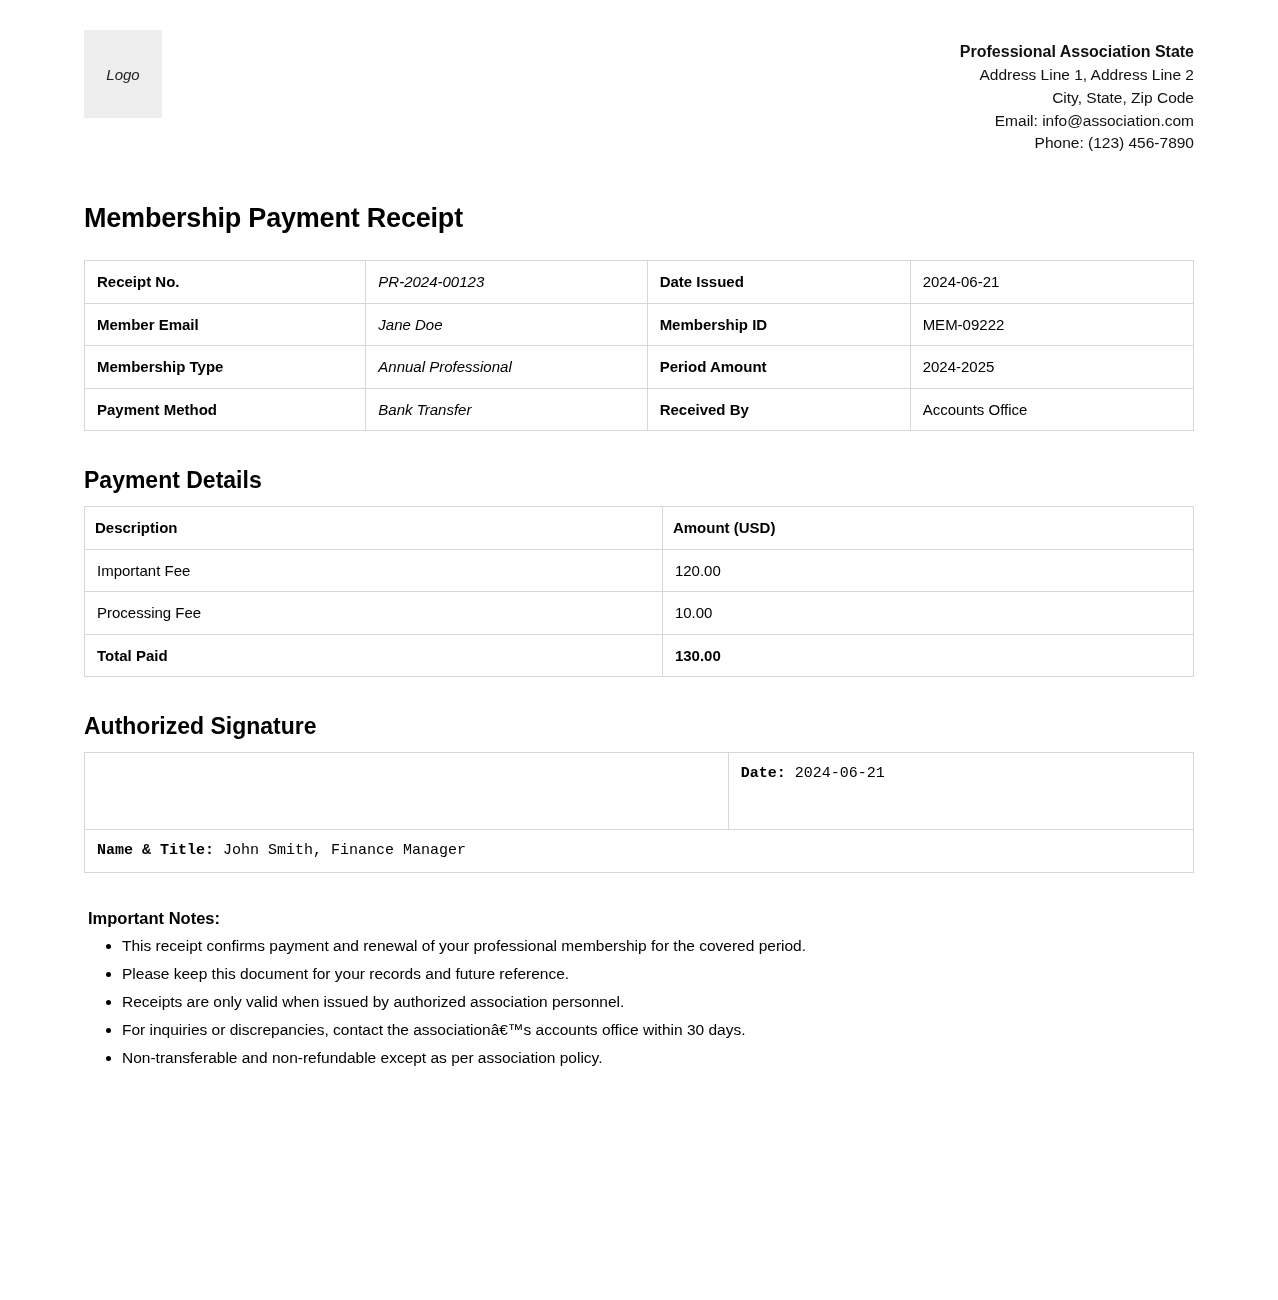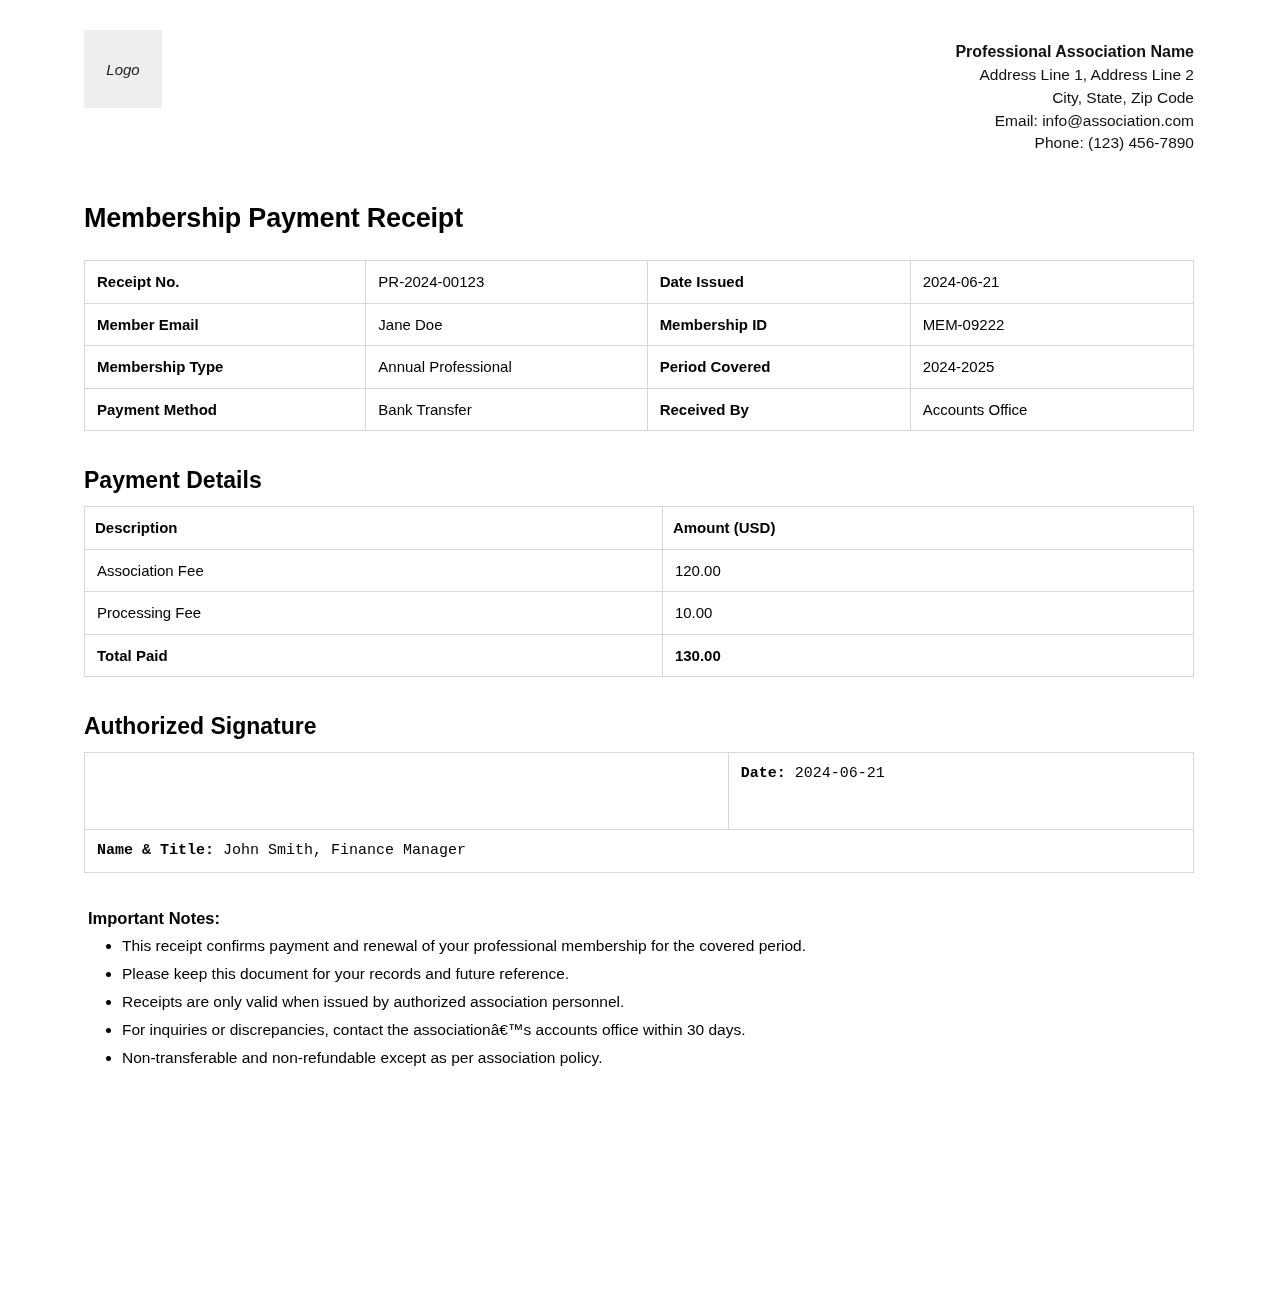--- a/index.html
+++ b/index.html
@@ -22,21 +22,21 @@
 
   
   .header {
     display: flex;
     justify-content: space-between;
     align-items: flex-start;
     margin-bottom: 48px;
   }
   .logo-box {
     width: 78px;
-    height: 78px;
+    height: 88px;
     background: #eeeeee;
     display: flex;
     align-items: center;
     justify-content: center;
     font-style: italic;
     font-size: 15px;
     color: #222;
   }
   .org-block {
     text-align: right;
@@ -71,20 +71,21 @@
     text-align: left;
     vertical-align: middle;
     line-height: 1.3;
   }
   .info-table td.label {
     font-weight: bold;
     width: 25.4%;
   }
   .info-table td.value {
     width: 25.4%;
+    font-style: italic;
   }
   .info-table td.label2 {
     font-weight: bold;
     width: 23.6%;
   }
   .info-table td.value2 {
     width: 25.6%;
   }
   .section-heading {
     font-size: 23px;
@@ -135,21 +136,21 @@
 </head>
 <body>
 
 <div class="page">
 
   <div class="header">
     <div class="logo-box">
       <span>Logo</span>
     </div>
     <div class="org-block">
-      <div class="org-name">Professional Association Name</div>
+      <div class="org-name">Professional Association State</div>
       <div>Address Line 1, Address Line 2</div>
       <div>City, State, Zip Code</div>
       <div>Email: info@association.com</div>
       <div>Phone: (123) 456-7890</div>
     </div>
   </div>
 
   <h1 class="doc-title">Membership Payment Receipt</h1>
 
   <table class="info-table">
@@ -162,21 +163,21 @@
       </tr>
       <tr>
         <td class="label">Member Email</td>
         <td class="value">Jane Doe</td>
         <td class="label2">Membership ID</td>
         <td class="value2">MEM-09222</td>
       </tr>
       <tr>
         <td class="label">Membership Type</td>
         <td class="value">Annual Professional</td>
-        <td class="label2">Period Covered</td>
+        <td class="label2">Period Amount</td>
         <td class="value2">2024-2025</td>
       </tr>
       <tr>
         <td class="label">Payment Method</td>
         <td class="value">Bank Transfer</td>
         <td class="label2">Received By</td>
         <td class="value2">Accounts Office</td>
       </tr>
     </tbody>
   </table>
@@ -184,21 +185,21 @@
   <div class="section-heading">Payment Details</div>
   <table class="pay-table">
     <thead>
       <tr>
         <th class="c1">Description</th>
         <th class="c2">Amount (USD)</th>
       </tr>
     </thead>
     <tbody>
       <tr>
-        <td class="c1">Association Fee</td>
+        <td class="c1">Important Fee</td>
         <td class="c2">120.00</td>
       </tr>
       <tr>
         <td class="c1">Processing Fee</td>
         <td class="c2">10.00</td>
       </tr>
       <tr class="total">
         <td class="c1">Total Paid</td>
         <td class="c2">130.00</td>
       </tr>

